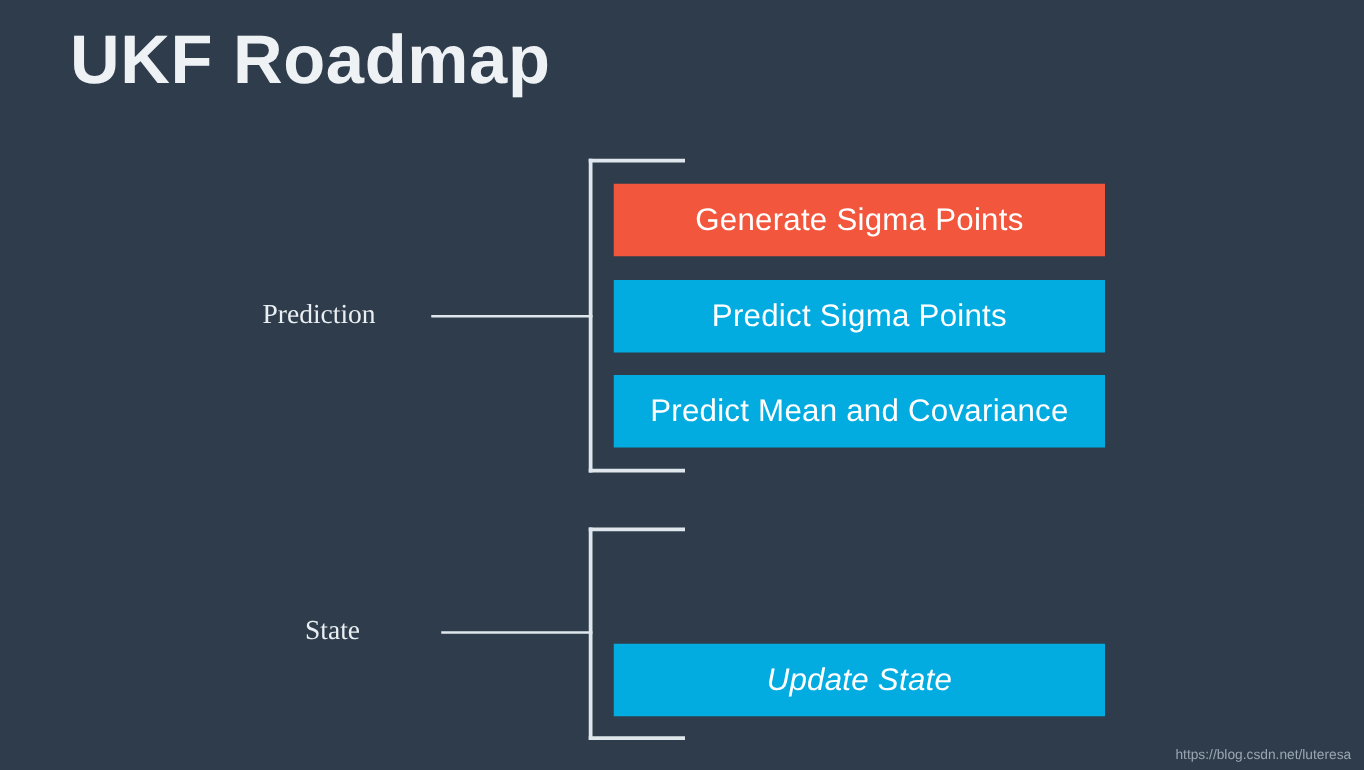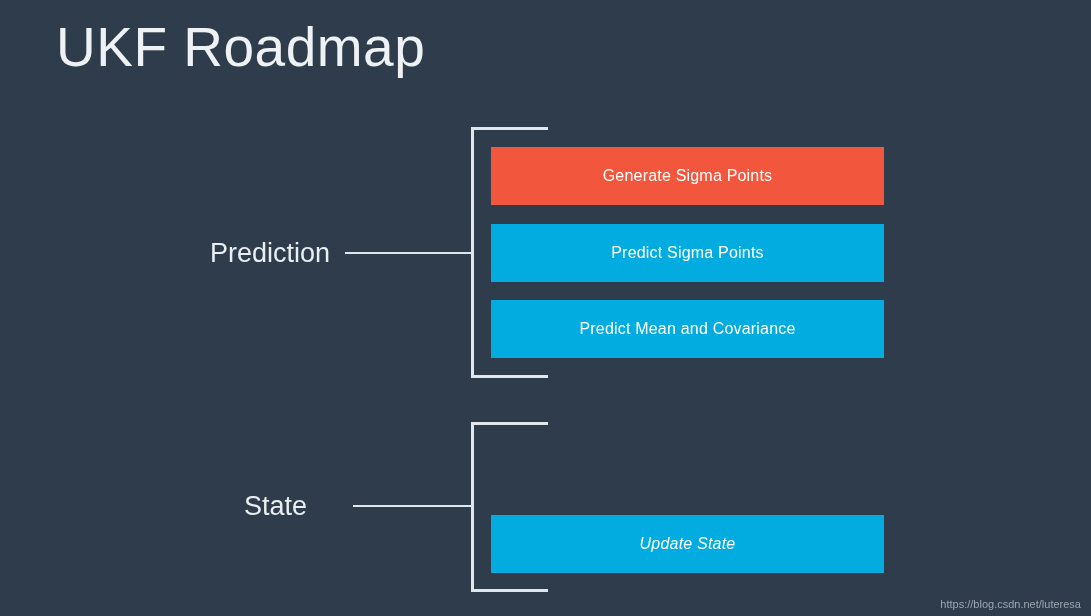--- a/index.html
+++ b/index.html
@@ -22,35 +22,36 @@
     height: 616px;
     background: #2e3c4b;
   }
 
   
   .title {
     position: absolute;
     left: 56px;
     top: 14px;
     font-size: 55px;
-    font-weight: 400;
+    font-weight: 700;
     letter-spacing: 0.5px;
     color: #eef2f5;
     white-space: nowrap;
     line-height: 1.2;
   }
 
   
   .group-label {
     position: absolute;
-    font-size: 27px;
+    font-size: 22px;
     font-weight: 400;
     color: #e9eef2;
     white-space: nowrap;
     line-height: 1;
+    font-family: Liberation Serif, serif;
   }
   .label-prediction { left: 210px; top: 240px; }
   .label-update     { left: 244px; top: 493px; }
 
   
   .connector {
     position: absolute;
     height: 2px;
     background: #dfe7ed;
   }
@@ -86,21 +87,21 @@
   
   .step {
     position: absolute;
     left: 491px;
     width: 393px;
     height: 58px;
     display: flex;
     align-items: center;
     justify-content: center;
     color: #ffffff;
-    font-size: 16px;
+    font-size: 25px;
     font-weight: 400;
     letter-spacing: 0.2px;
     box-sizing: border-box;
     white-space: nowrap;
   }
   .step-orange { background: #f2573d; }
   .step-blue   { background: #03ace0; }
 
   .step-p0 { top: 147px; }
   .step-p1 { top: 224px; }

